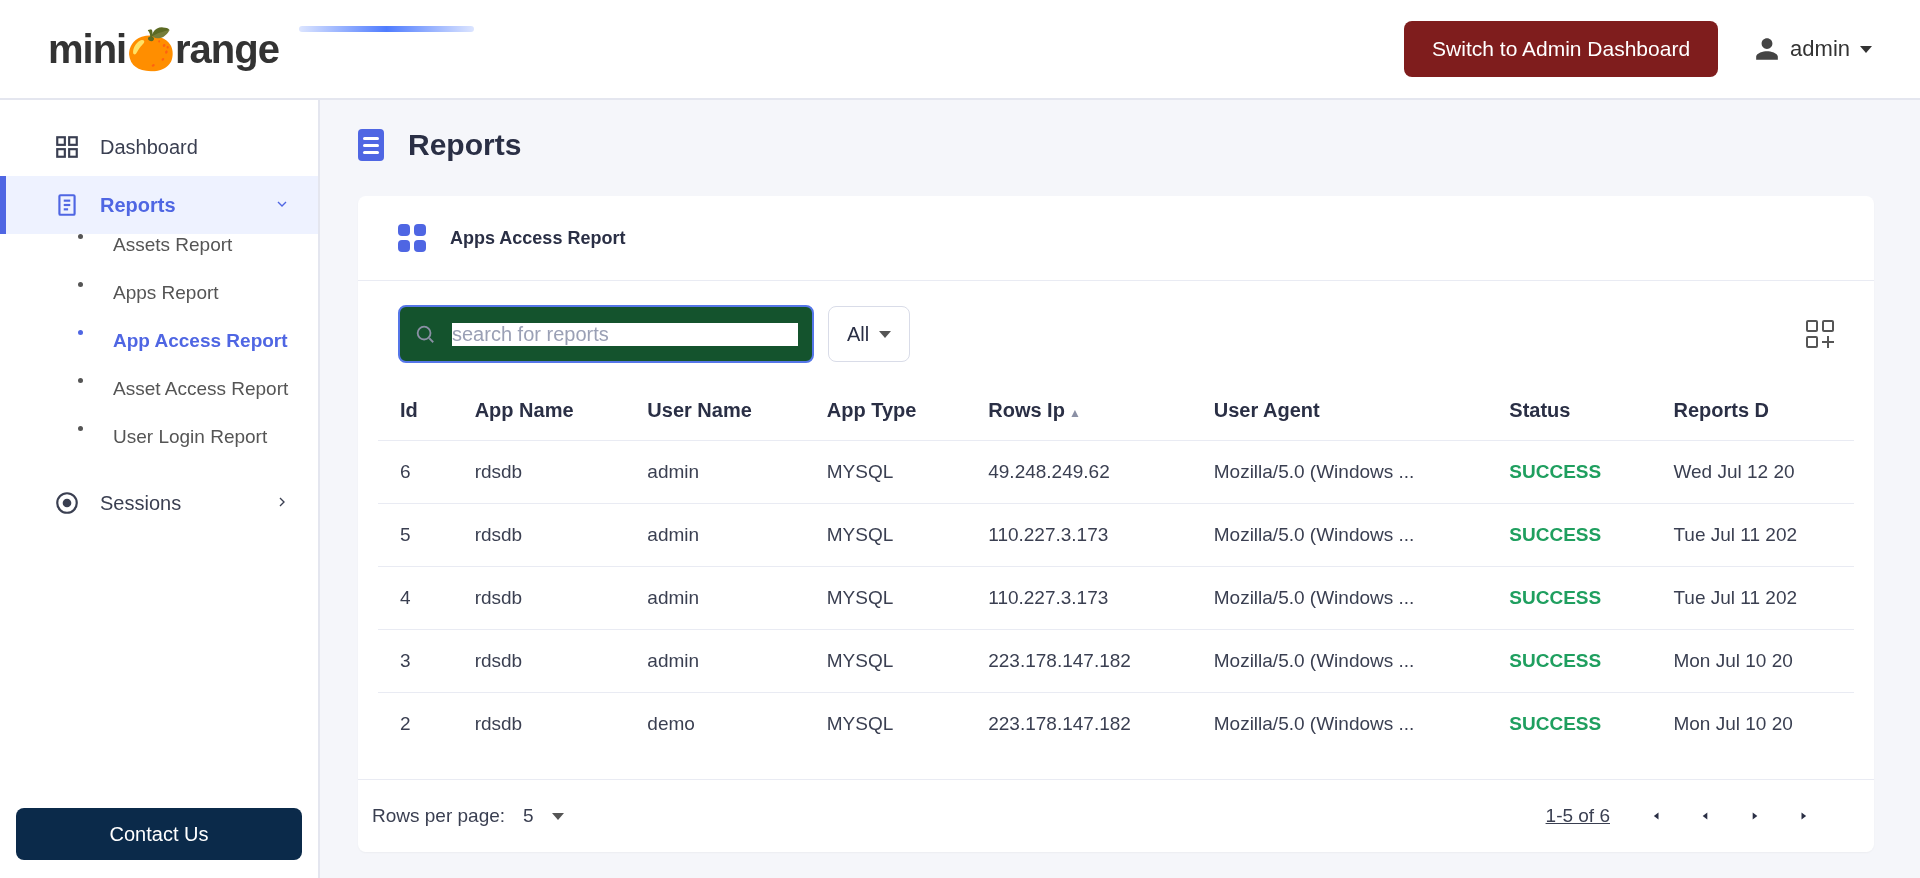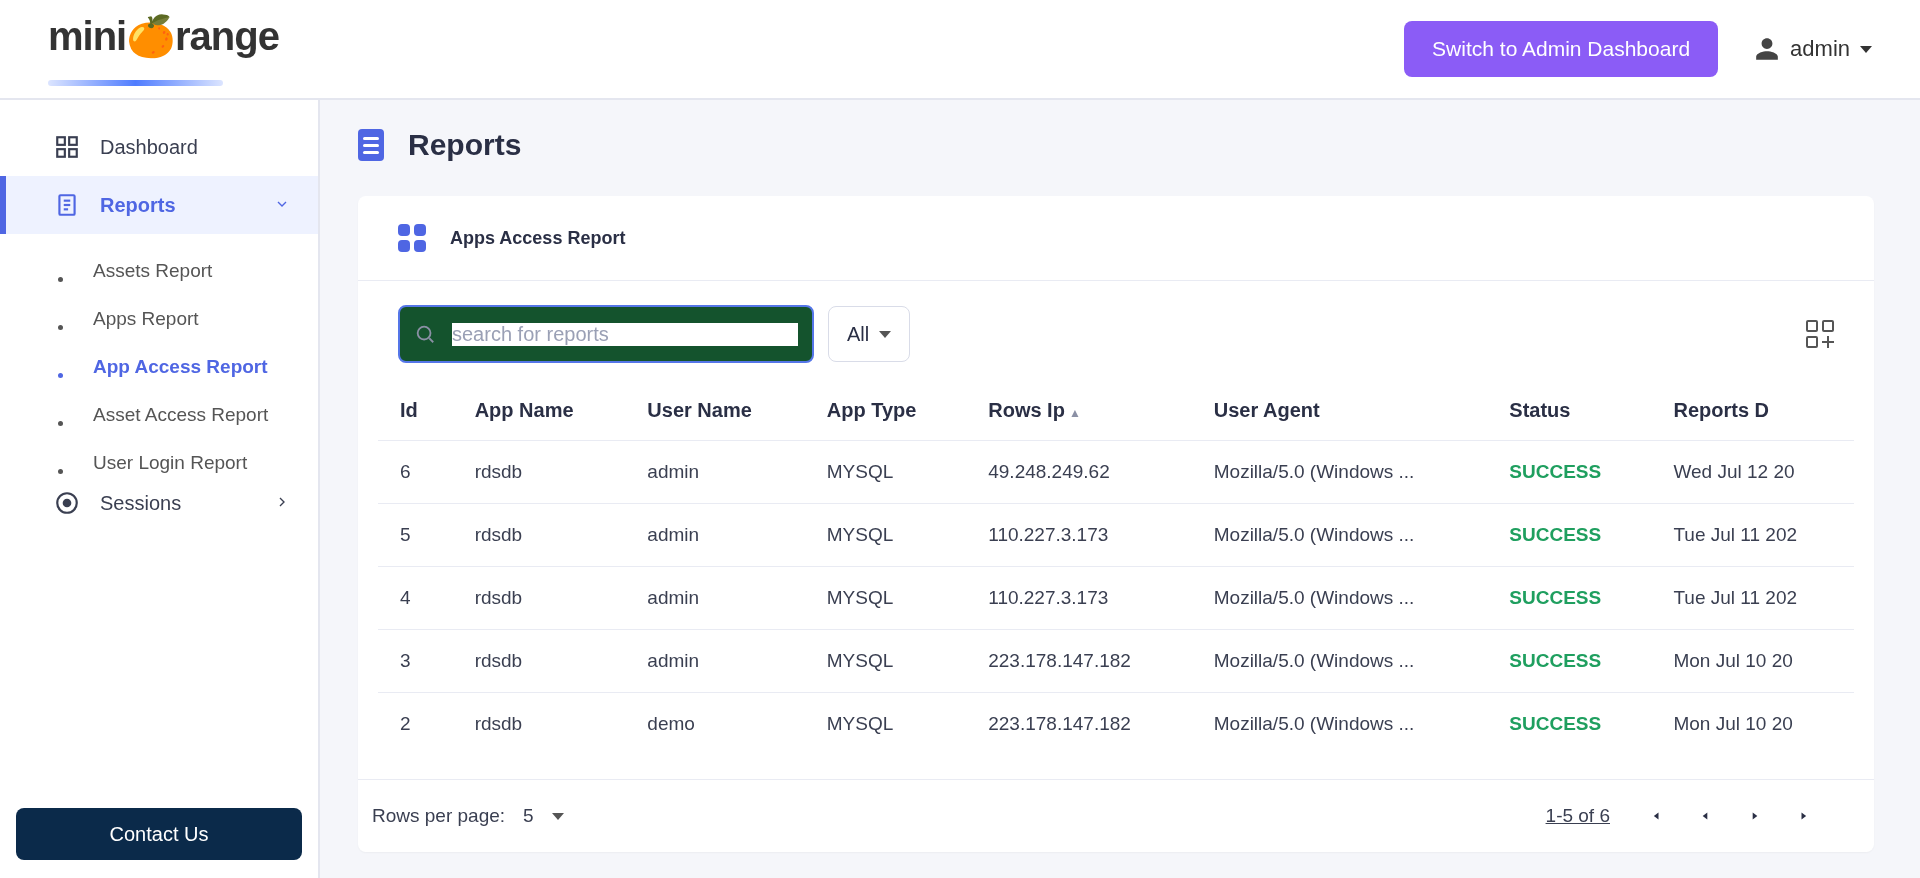--- a/index.html
+++ b/index.html
@@ -1,37 +1,37 @@
 <!DOCTYPE html>
 <html><head>
 <meta charset="utf-8">
 <style>
 * { margin:0; padding:0; box-sizing:border-box; font-family:"Segoe UI", Arial, sans-serif; }
 html,body { width:1920px; height:878px; background:#f5f6fa; overflow:hidden; }
 .header { height:100px; background:#fff; display:flex; align-items:center; padding:0 48px; border-bottom:2px solid #e4e6ef; }
-.logo-wrap { display:flex; flex-direction:column; gap:20px; }
+.logo-wrap { display:flex; flex-direction:row; gap:20px; }
 .logo { font-size:40px; font-weight:600; color:#333; letter-spacing:-1px; }
 .logo .mo-o { color:#f7911a; }
 .logo-underline { width:175px; height:6px; border-radius:3px; background:linear-gradient(90deg,#4f7cff33 0%,#4f7cff 50%,#4f7cff33 100%); }
 .header-spacer { flex:1; }
-.btn-admin { background:#8b5cf6; color:#fff; font-size:21px; font-weight:500; border:none; border-radius:8px; padding:16px 28px; cursor:pointer; }
+.btn-admin { background:#7f1d1d; color:#fff; font-size:21px; font-weight:500; border:none; border-radius:8px; padding:16px 28px; cursor:pointer; }
 .user-menu { display:flex; align-items:center; gap:10px; margin-left:36px; cursor:pointer; }
 .user-menu svg.person { width:26px; height:26px; fill:#444; }
 .user-menu span { font-size:22px; color:#333; }
 .user-menu .caret { width:0; height:0; border-left:6px solid transparent; border-right:6px solid transparent; border-top:7px solid #333; }
 .layout { display:flex; height:calc(100% - 100px); }
 .sidebar { width:320px; border-right:2px solid #e4e6ef; background:#fff; padding-top:18px; position:relative; }
 .nav-item { display:flex; align-items:center; gap:20px; height:58px; padding:0 28px 0 54px; font-size:20px; color:#3a3f51; cursor:pointer; position:relative; }
 .nav-item.active { background:#eef2ff; color:#4f66e3; font-weight:600; }
 .nav-item.active::before { content:""; position:absolute; left:0; top:0; bottom:0; width:6px; background:#4f66e3; }
 .nav-item .chev { margin-left:auto; }
 .nav-icon { width:26px; height:26px; display:flex; align-items:center; justify-content:center; }
 .nav-icon svg { width:26px; height:26px; fill:none; stroke:#3a3f51; stroke-width:2; }
 .nav-item.active .nav-icon svg { stroke:#4f66e3; }
-.sub-item { display:flex; align-items:flex-end; gap:16px; height:48px; padding-left:58px; font-size:19px; color:#555; cursor:pointer; }
+.sub-item { display:flex; align-items:flex-start; gap:16px; height:48px; padding-left:78px; font-size:19px; color:#555; cursor:pointer; }
 .sub-item::before { content:""; width:5px; height:5px; border-radius:50%; background:#555; margin-right:14px; }
 .sub-item.active { color:#4f66e3; font-weight:600; }
 .sub-item.active::before { background:#4f66e3; }
 .contact-us { position:absolute; bottom:18px; left:16px; right:16px; background:#0b2a4a; color:#fff; border:none; border-radius:8px; height:52px; font-size:20px; font-weight:500; cursor:pointer; }
 .main { flex:1; padding:28px 46px 28px 38px; overflow:auto; }
 .page-head { display:flex; align-items:center; gap:24px; margin-bottom:34px; }
 .page-head-icon { width:26px; height:32px; background:#4f66e3; border-radius:4px; position:relative; }
 .page-head-icon::before,.page-head-icon::after { content:""; position:absolute; left:5px; right:5px; height:3px; background:#fff; border-radius:2px; }
 .page-head-icon::before { top:8px; }
 .page-head-icon::after { top:15px; box-shadow:0 7px 0 #fff; }

